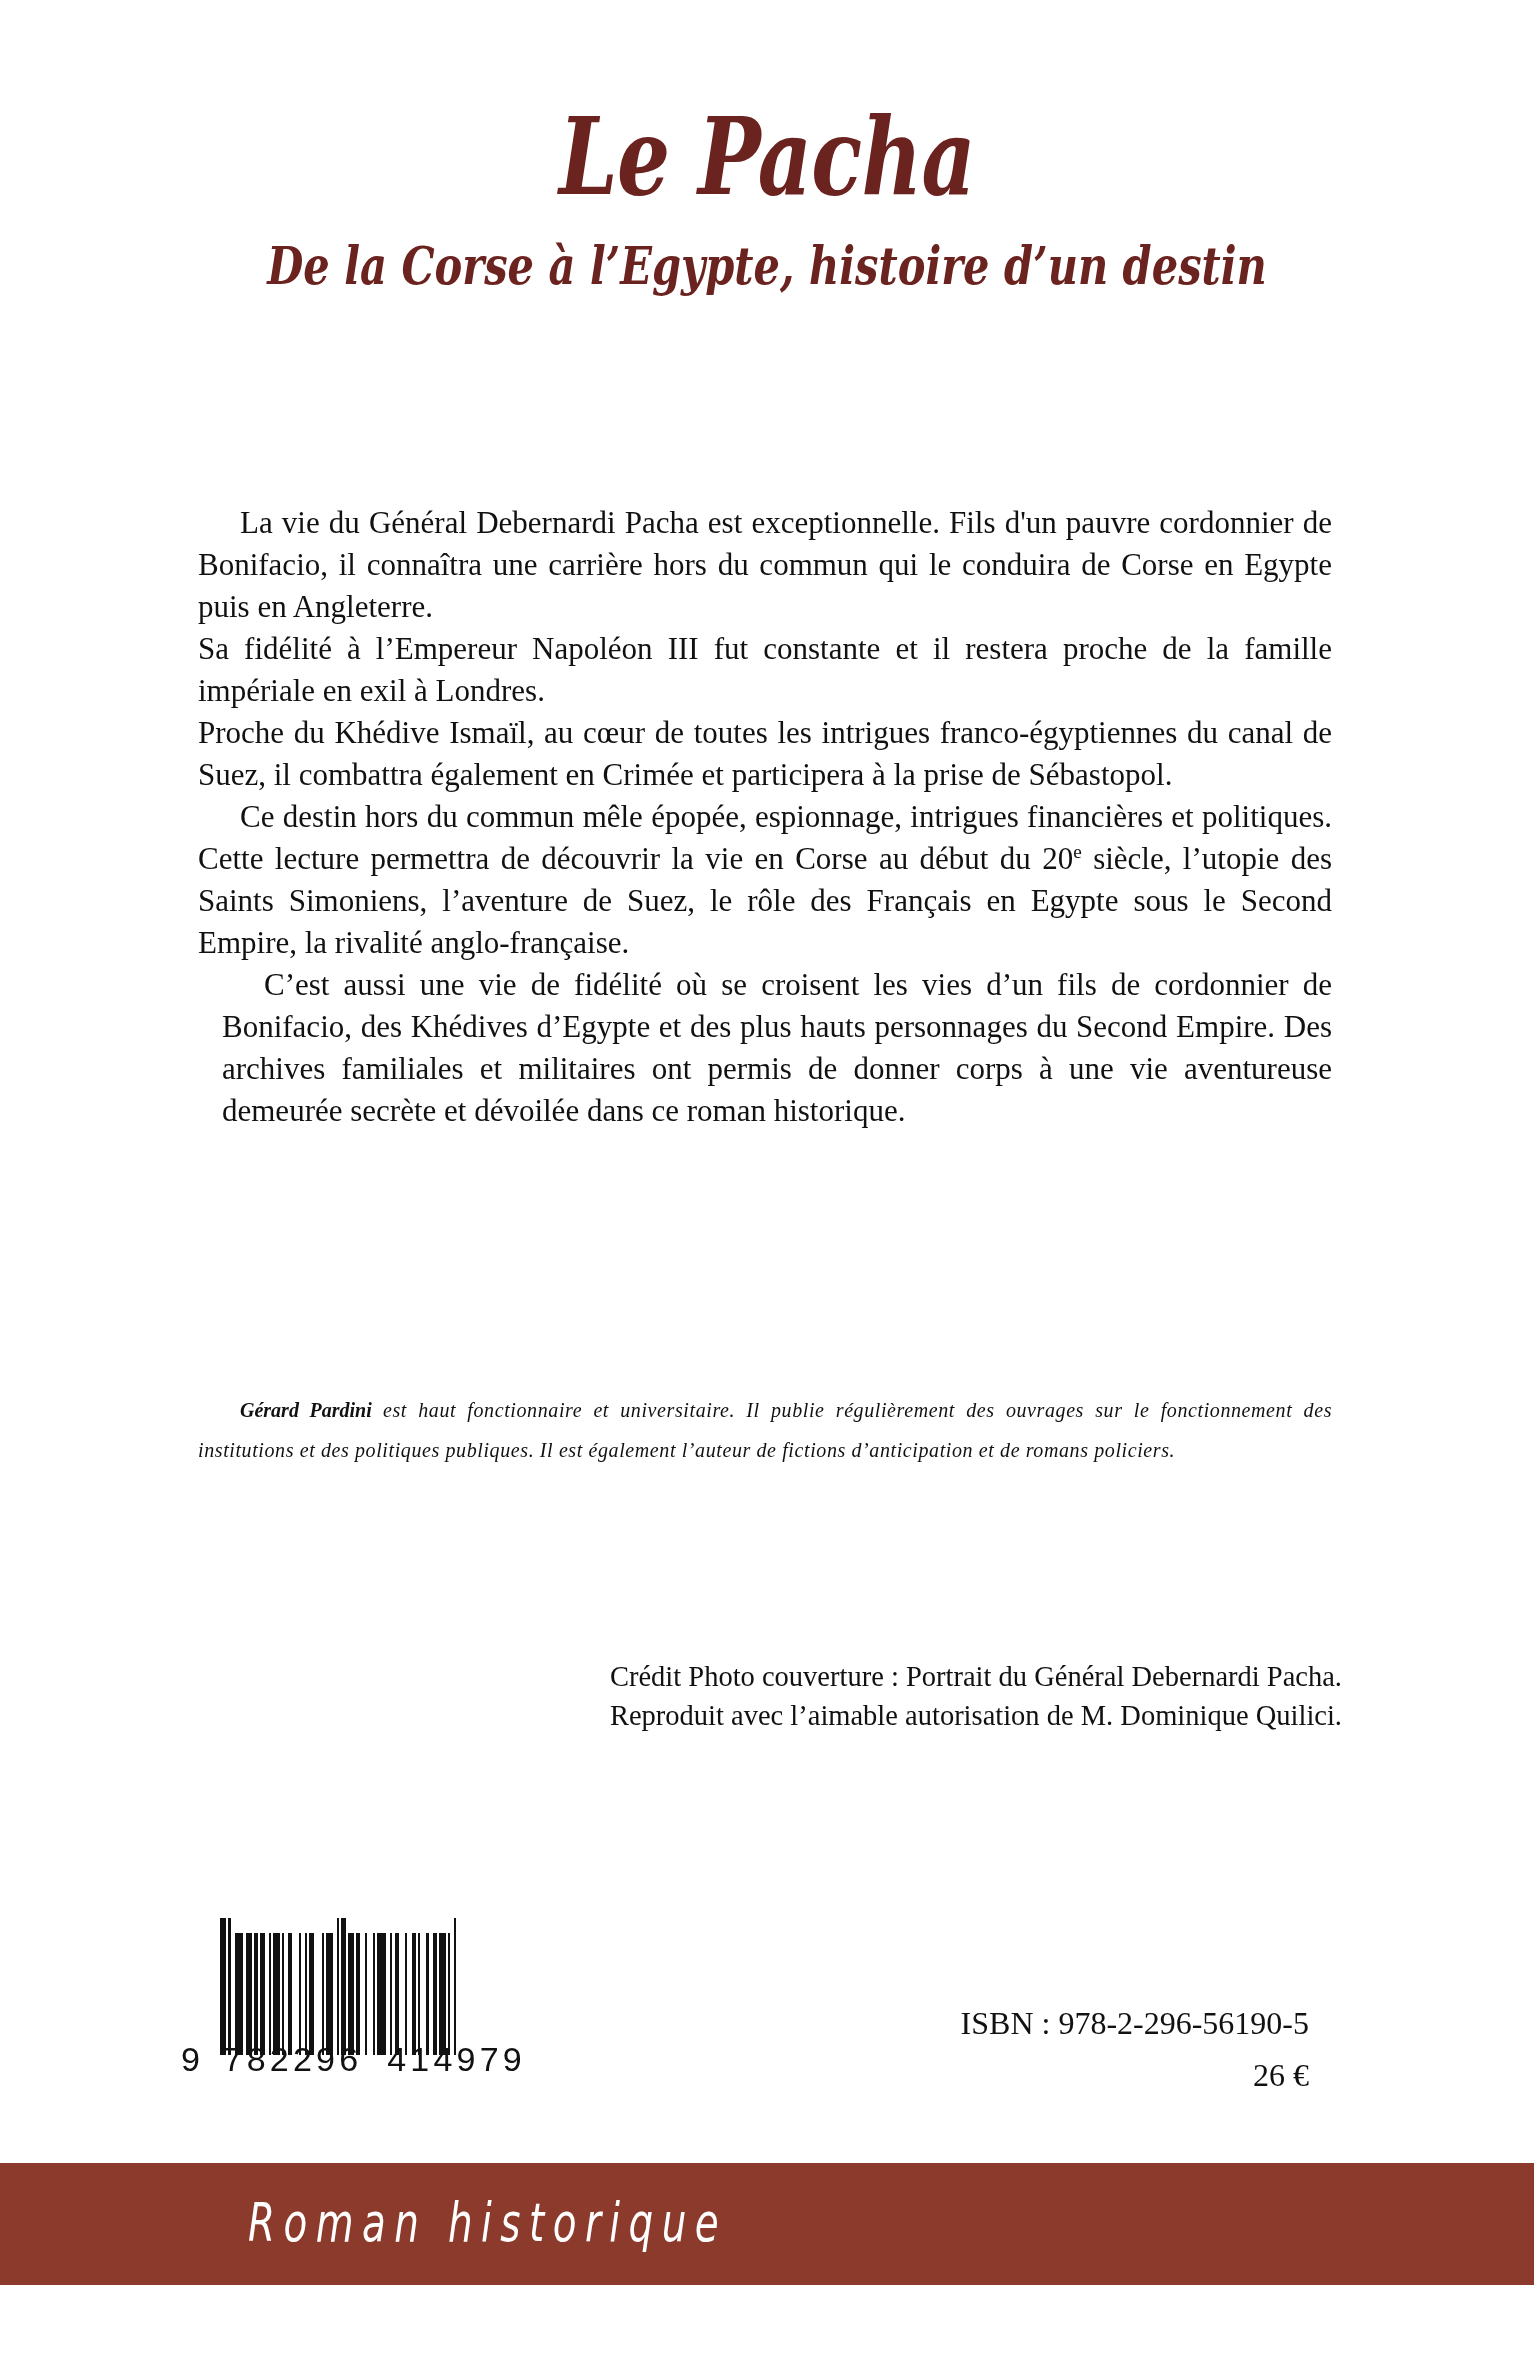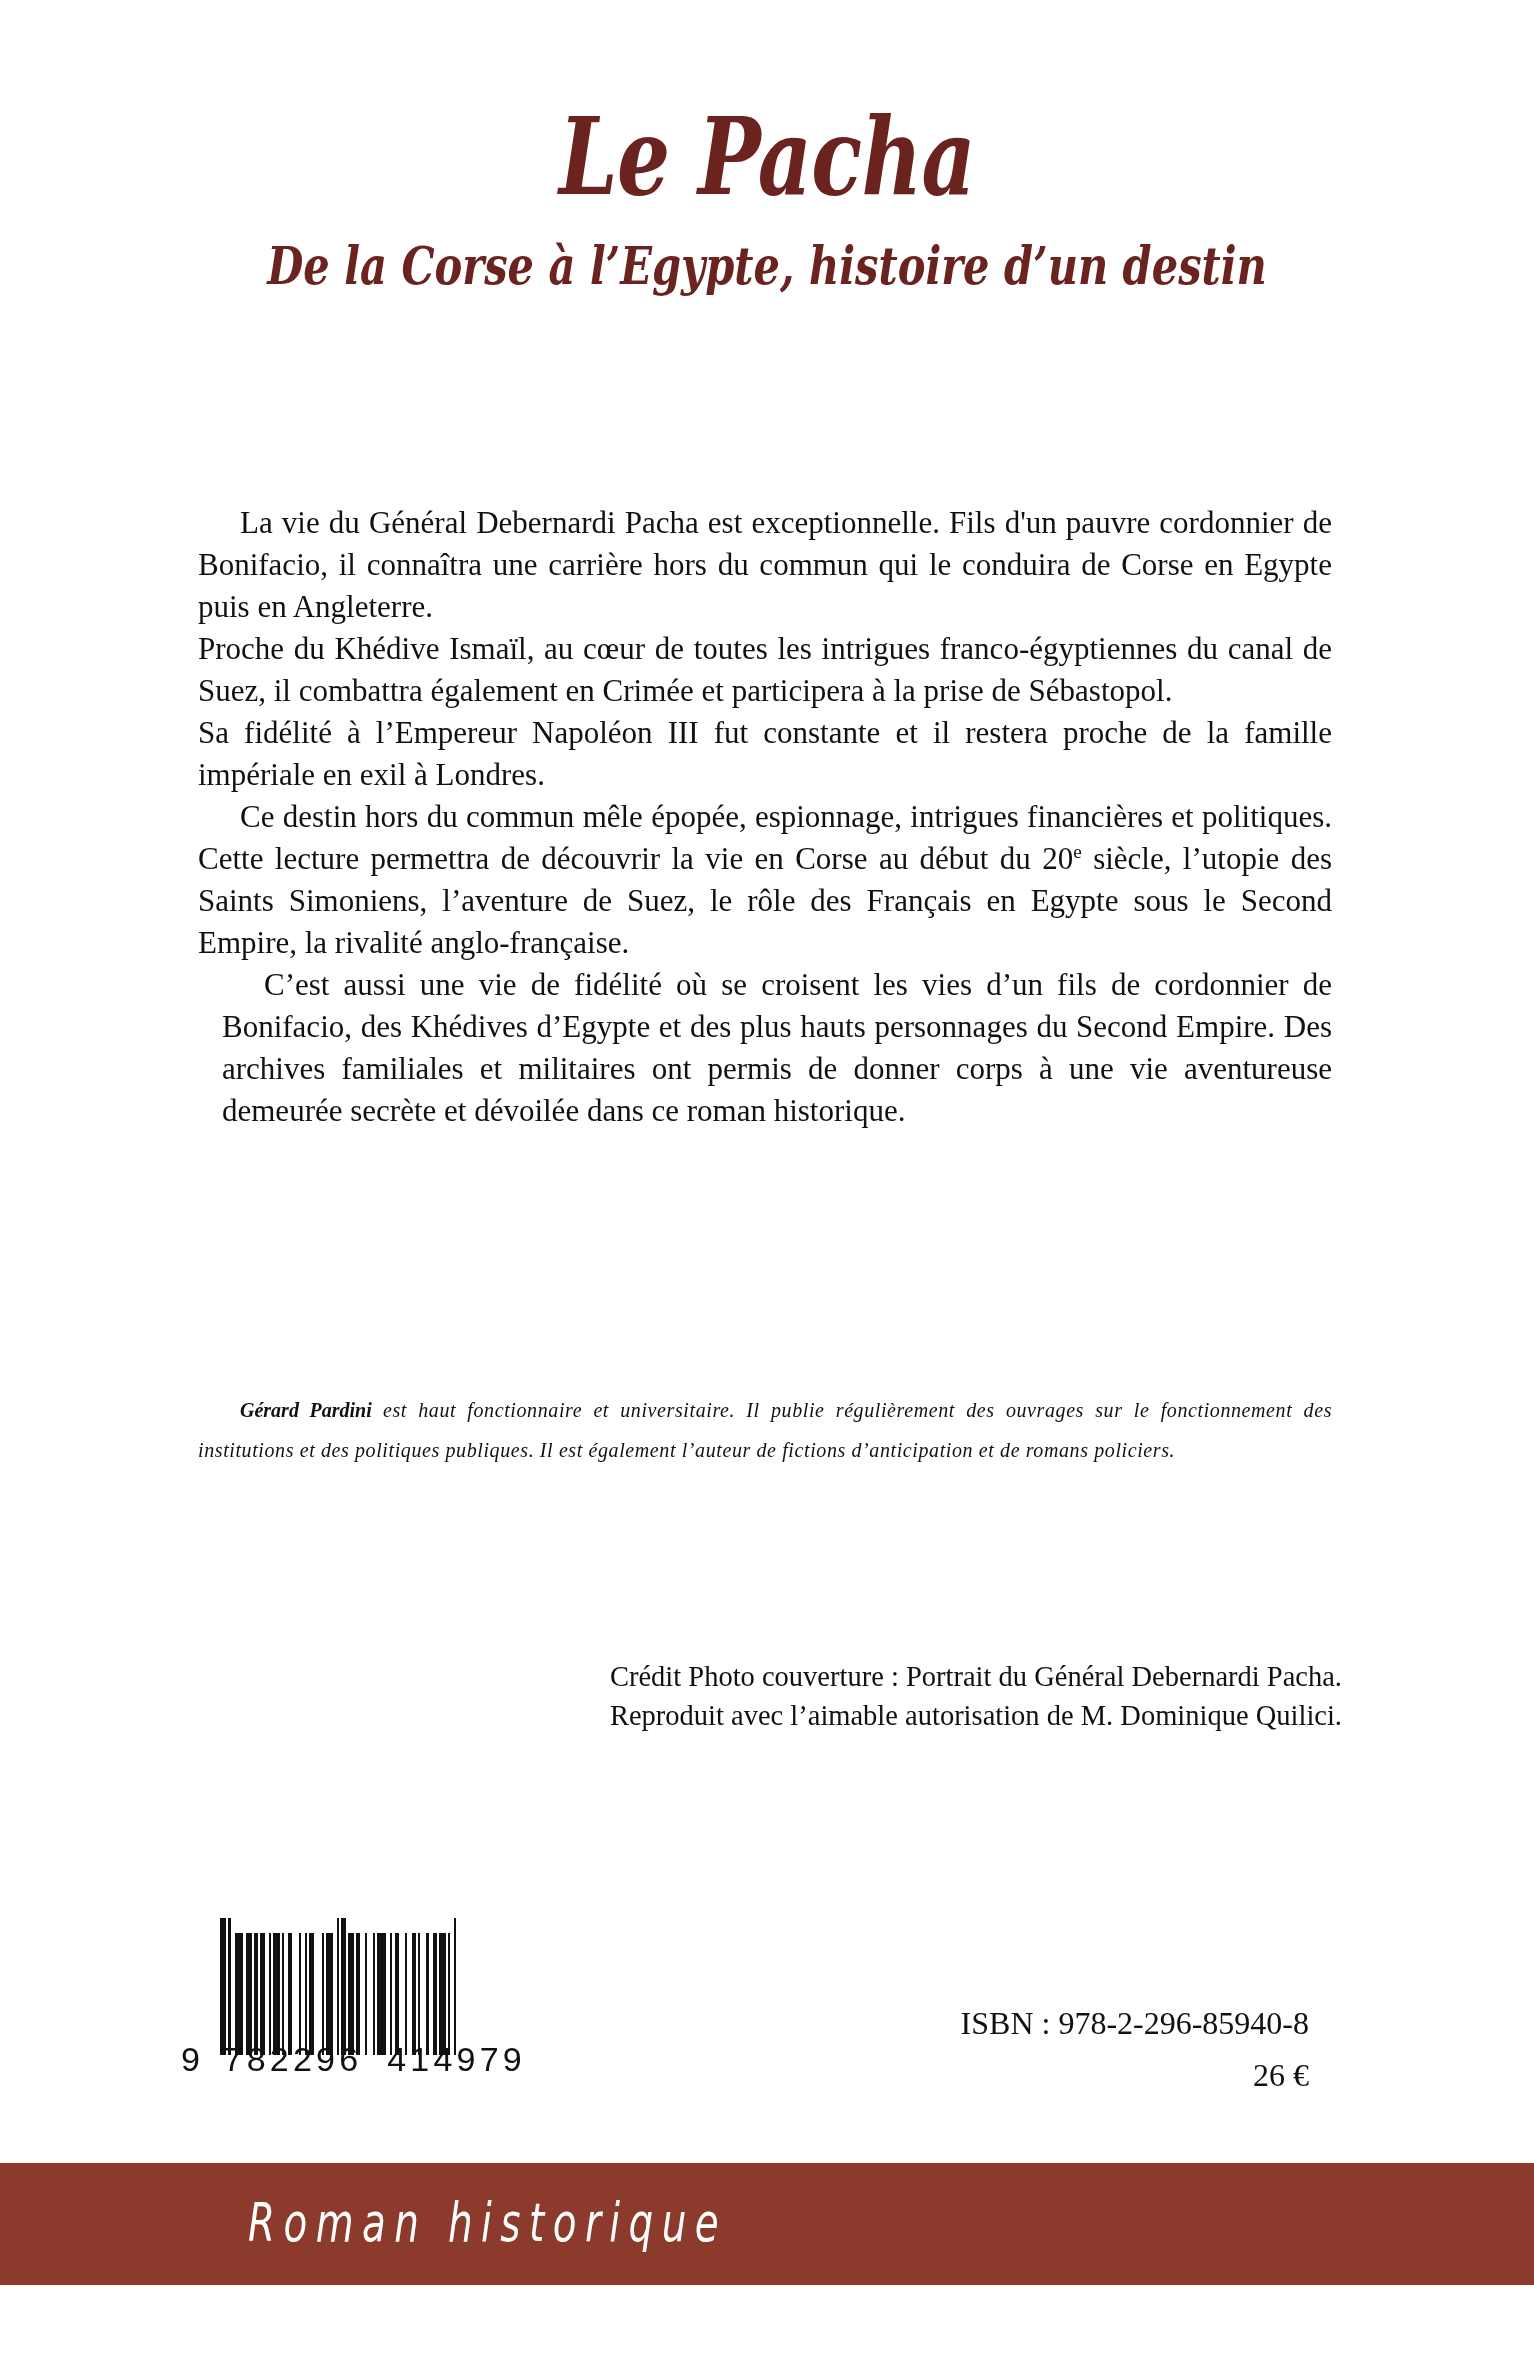--- a/index.html
+++ b/index.html
@@ -188,22 +188,22 @@
 </head>
 <body>
 
 <div class="title-block">
   <div class="book-title">Le Pacha</div>
   <div class="book-subtitle">De la Corse à l’Egypte, histoire d’un destin</div>
 </div>
 
 <div class="blurb">
   <p class="indent">La vie du Général Debernardi Pacha est exceptionnelle. Fils d'un pauvre cordonnier de Bonifacio, il connaîtra une carrière hors du commun qui le conduira de Corse en Egypte puis en Angleterre.</p>
+  <p>Sa fidélité à l’Empereur Napoléon III fut constante et il restera proche de la famille impériale en exil à Londres.</p>
   <p>Proche du Khédive Ismaïl, au cœur de toutes les intrigues franco-égyptiennes du canal de Suez, il combattra également en Crimée et participera à la prise de Sébastopol.</p>
-  <p>Sa fidélité à l’Empereur Napoléon III fut constante et il restera proche de la famille impériale en exil à Londres.</p>
   <p class="indent"><span>Ce destin hors du commun mêle épopée, espionnage, intrigues financières et politiques. Cette lecture permettra de découvrir la vie en Corse au début du 20</span><sup>e</sup><span> siècle, l’utopie des Saints Simoniens, l’aventure de Suez, le rôle des Français en Egypte sous le Second Empire, la rivalité anglo-française.</span></p>
   <p class="indent">C’est aussi une vie de fidélité où se croisent les vies d’un fils de cordonnier de Bonifacio, des Khédives d’Egypte et des plus hauts personnages du Second Empire. Des archives familiales et militaires ont permis de donner corps à une vie aventureuse demeurée secrète et dévoilée dans ce roman historique.</p>
 </div>
 
 <div class="author-bio">
   <p><span class="author-name">Gérard Pardini</span><span> est haut fonctionnaire et universitaire. Il publie régulièrement des ouvrages sur le fonctionnement des institutions et des politiques publiques. Il est également l’auteur de fictions d’anticipation et de romans policiers.</span></p>
 </div>
 
 <div class="photo-credit">
   <div>Crédit Photo couverture : Portrait du Général Debernardi Pacha.</div>
@@ -278,20 +278,20 @@
       <span class="tall" style="width: 4.3px; background: transparent;"></span>
     </div>
   <div class="barcode-digits">
     <span class="lead">9</span>
     <span class="grp">782296</span>
     <span class="grp2">414979</span>
   </div>
 </div>
 
 <div class="isbn-block">
-  <div>ISBN : 978-2-296-85940-8</div>
+  <div>ISBN : 978-2-296-56190-5</div>
   <div>26 €</div>
 </div>
 
 <div class="banner">
   <div class="banner-label">Roman  historique</div>
 </div>
 
 
 </body></html>

